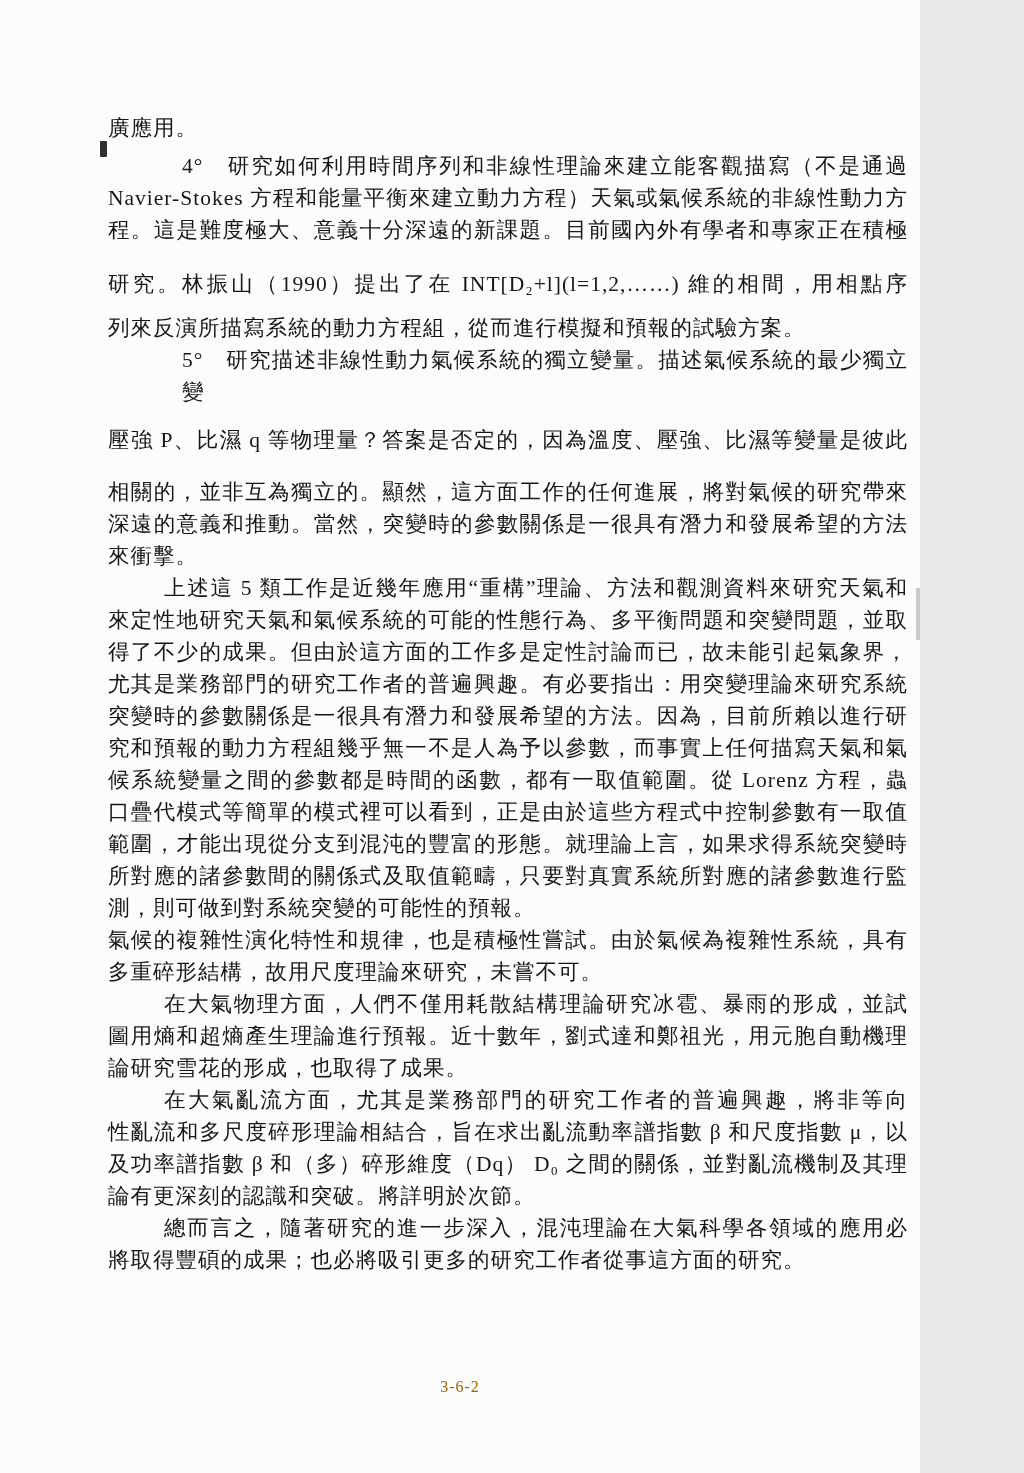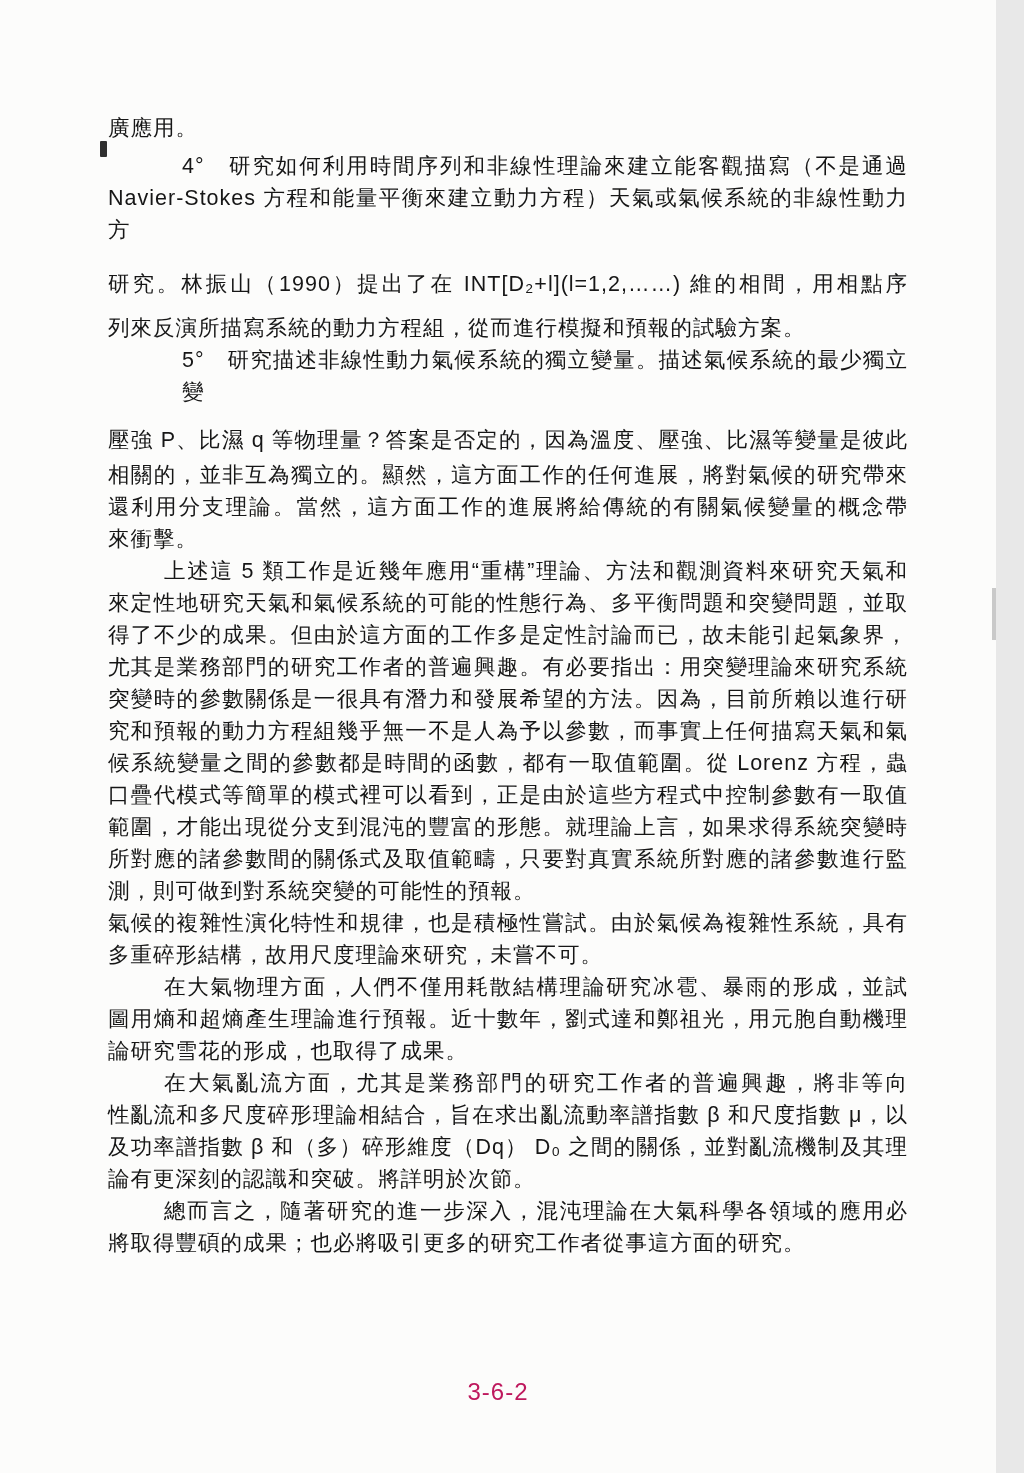--- a/index.html
+++ b/index.html
@@ -1,22 +1,22 @@
 <!DOCTYPE html>
 <html><head>
 <meta charset="utf-8">
 <style>
   html, body { margin: 0; padding: 0; background: #e8e8e8; }
   .page {
     position: relative;
-    width: 996px;
+    width: 920px;
     height: 1473px;
     background: #fcfcfb;
     overflow: hidden;
-    font-family: Liberation Sans, sans-serif;
+    font-family: Liberation Serif, serif;
     color: #161616;
   }
   .body {
     position: absolute;
     left: 108px;
     top: 112px;
     width: 800px;
   }
   .line {
     font-size: 21.5px;
@@ -26,30 +26,30 @@
     text-align-last: justify;
     white-space: normal;
   }
   .end { text-align-last: left; }
   .p1 { padding-left: 56px; }
   .p2 { padding-left: 74px; }
   .mt6  { margin-top: 6px; }
   .mt14 { margin-top: 22px; }
   .mt16 { margin-top: 16px; }
   .mb12 { margin-bottom: 12px; }
-  .mb4  { margin-bottom: 3px; }
+  .mb4  { margin-bottom: 20px; }
   .footer {
     position: absolute;
     top: 1378px;
     left: 0;
     width: 100%;
     text-align: center;
-    font-size: 24px;
+    font-size: 16px;
     letter-spacing: 1px;
-    color: #be185d;
+    color: #a16207;
   }
   .speck {
     position: absolute;
     left: 100px;
     top: 141px;
     width: 7px;
     height: 16px;
     background: #2f2f2f;
     border-radius: 1px;
   }
@@ -63,26 +63,27 @@
   }
 </style>
 </head>
 <body>
 
 <div class="page">
   <div class="body">
     <div class="line end">廣應用。</div>
     <div class="line p2 mt6">4°　研究如何利用時間序列和非線性理論來建立能客觀描寫（不是通過</div>
     <div class="line">Navier-Stokes 方程和能量平衡來建立動力方程）天氣或氣候系統的非線性動力方</div>
+    <div class="line">程。這是難度極大、意義十分深遠的新課題。目前國內外有學者和專家正在積極</div>
     <div class="line mt14 mb12">研究。林振山（1990）提出了在 INT[D₂+l](l=1,2,……) 維的相間，用相點序</div>
     <div class="line end">列來反演所描寫系統的動力方程組，從而進行模擬和預報的試驗方案。</div>
     <div class="line p2">5°　研究描述非線性動力氣候系統的獨立變量。描述氣候系統的最少獨立變</div>
     <div class="line mt16 mb4">壓強 P、比濕 q 等物理量？答案是否定的，因為溫度、壓強、比濕等變量是彼此</div>
     <div class="line">相關的，並非互為獨立的。顯然，這方面工作的任何進展，將對氣候的研究帶來</div>
-    <div class="line">還利用分支理論。當然，這方面工作的進展將給傳統的有關氣候變量的概念帶</div>
+    <div class="line">深遠的意義和推動。當然，突變時的參數關係是一很具有潛力和發展希望的方法</div>
     <div class="line end">來衝擊。</div>
     <div class="line p1">上述這 5 類工作是近幾年應用“重構”理論、方法和觀測資料來研究天氣和</div>
     <div class="line">來定性地研究天氣和氣候系統的可能的性態行為、多平衡問題和突變問題，並取</div>
     <div class="line">得了不少的成果。但由於這方面的工作多是定性討論而已，故未能引起氣象界，</div>
     <div class="line">尤其是業務部門的研究工作者的普遍興趣。有必要指出：用突變理論來研究系統</div>
     <div class="line">突變時的參數關係是一很具有潛力和發展希望的方法。因為，目前所賴以進行研</div>
     <div class="line">究和預報的動力方程組幾乎無一不是人為予以參數，而事實上任何描寫天氣和氣</div>
     <div class="line">候系統變量之間的參數都是時間的函數，都有一取值範圍。從 Lorenz 方程，蟲</div>
     <div class="line">口疊代模式等簡單的模式裡可以看到，正是由於這些方程式中控制參數有一取值</div>
     <div class="line">範圍，才能出現從分支到混沌的豐富的形態。就理論上言，如果求得系統突變時</div>

